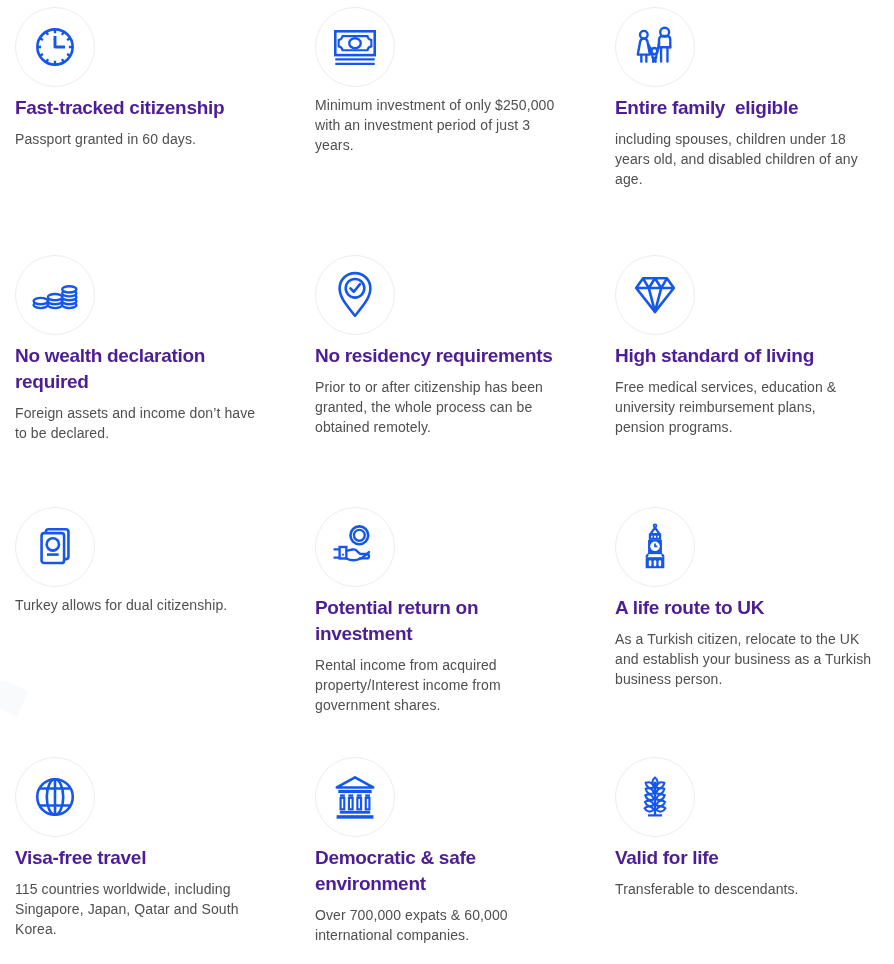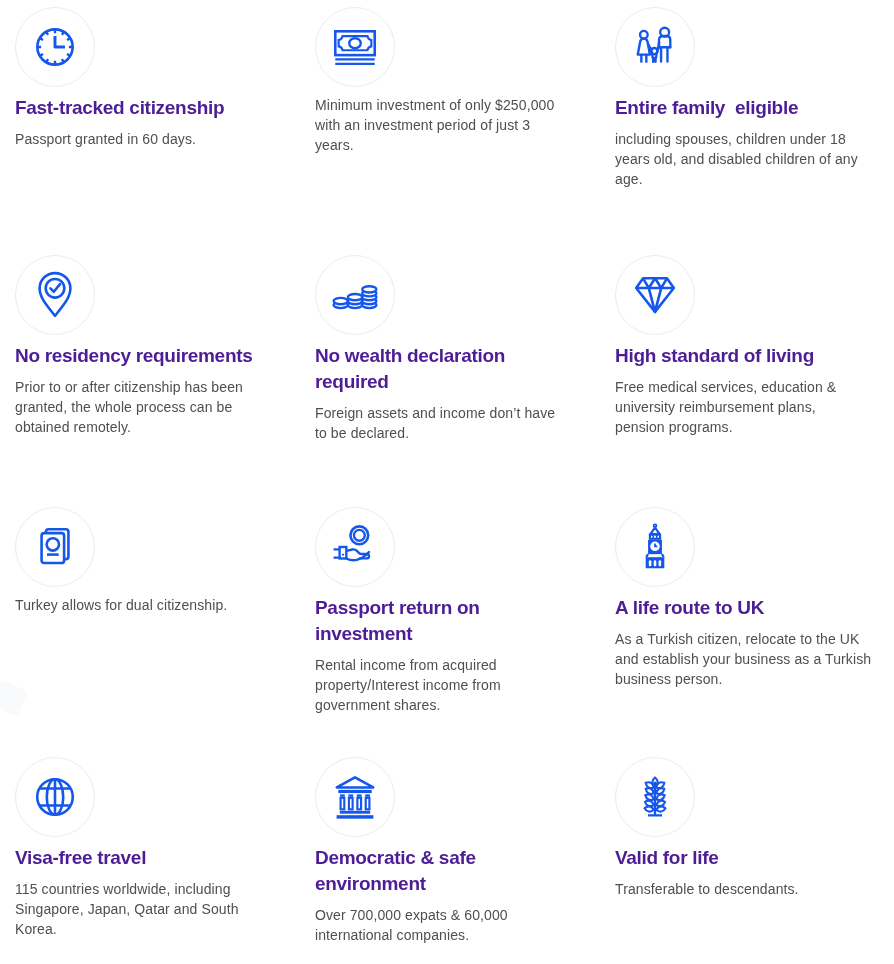--- a/index.html
+++ b/index.html
@@ -63,34 +63,20 @@
       </svg>
     </div>
     <h3 class="card-title">Entire family&nbsp; eligible</h3>
     <p class="card-desc">including spouses, children under 18
 years old, and disabled children of any
 age.</p>
   </div>
 
   <div class="card">
     <div class="icon-circle">
-      <svg class="icon" viewBox="0 0 48 48" fill="none" stroke="#1557EB" stroke-width="2.4">
-        <path stroke-linejoin="round" d="M24 43.2C15.8 32.8 9.8 26 9.8 18 9.8 9.9 16.1 3.8 24 3.8s14.2 6.1 14.2 14.2c0 8-6 14.8-14.2 25.2Z"></path>
-        <circle cx="24" cy="17.8" r="8.6"></circle>
-        <path stroke-linecap="round" stroke-linejoin="round" d="M19.8 17.9l3.1 3.1 5.7-7"></path>
-      </svg>
-    </div>
-    <h3 class="card-title">No residency requirements</h3>
-    <p class="card-desc">Prior to or after citizenship has been
-granted, the whole process can be
-obtained remotely.</p>
-  </div>
-
-  <div class="card">
-    <div class="icon-circle">
       <svg class="icon" viewBox="0 0 48 48" fill="#ffffff" stroke="#1557EB" stroke-width="2.2">
         <ellipse cx="10.8" cy="33.2" rx="6.6" ry="2.9"></ellipse>
           <ellipse cx="10.8" cy="29.6" rx="6.6" ry="2.9"></ellipse>
         <ellipse cx="24" cy="33.2" rx="6.6" ry="2.9"></ellipse>
           <ellipse cx="24" cy="29.6" rx="6.6" ry="2.9"></ellipse>
           <ellipse cx="24" cy="26" rx="6.6" ry="2.9"></ellipse>
         <ellipse cx="37.2" cy="33.2" rx="6.6" ry="2.9"></ellipse>
           <ellipse cx="37.2" cy="29.6" rx="6.6" ry="2.9"></ellipse>
           <ellipse cx="37.2" cy="26" rx="6.6" ry="2.9"></ellipse>
           <ellipse cx="37.2" cy="22.4" rx="6.6" ry="2.9"></ellipse>
@@ -98,20 +84,34 @@
       </svg>
     </div>
     <h3 class="card-title">No wealth declaration
 required</h3>
     <p class="card-desc">Foreign assets and income don’t have
 to be declared.</p>
   </div>
 
   <div class="card">
     <div class="icon-circle">
+      <svg class="icon" viewBox="0 0 48 48" fill="none" stroke="#1557EB" stroke-width="2.4">
+        <path stroke-linejoin="round" d="M24 43.2C15.8 32.8 9.8 26 9.8 18 9.8 9.9 16.1 3.8 24 3.8s14.2 6.1 14.2 14.2c0 8-6 14.8-14.2 25.2Z"></path>
+        <circle cx="24" cy="17.8" r="8.6"></circle>
+        <path stroke-linecap="round" stroke-linejoin="round" d="M19.8 17.9l3.1 3.1 5.7-7"></path>
+      </svg>
+    </div>
+    <h3 class="card-title">No residency requirements</h3>
+    <p class="card-desc">Prior to or after citizenship has been
+granted, the whole process can be
+obtained remotely.</p>
+  </div>
+
+  <div class="card">
+    <div class="icon-circle">
       <svg class="icon" viewBox="0 0 48 48" fill="none" stroke="#1557EB" stroke-width="2.4" stroke-linejoin="round">
         <path d="M13 8.6h22l6.4 9L24 39.6 6.6 17.6Z"></path>
         <path d="M6.6 17.6h34.8M13 8.6l5.3 9 5.7-9 5.7 9 5.3-9M18.3 17.6 24 39.6l5.7-22"></path>
       </svg>
     </div>
     <h3 class="card-title">High standard of living</h3>
     <p class="card-desc">Free medical services, education &amp;
 university reimbursement plans,
 pension programs.</p>
   </div>
@@ -133,21 +133,21 @@
       <svg class="icon" viewBox="0 0 48 48" fill="none" stroke="#1557EB" stroke-width="2.4">
         <circle cx="28" cy="13.2" r="8.2"></circle>
         <circle cx="28" cy="13.2" r="5" stroke-width="2.2"></circle>
         <path stroke-width="2.2" d="M4.2 26.2h5.6M4.2 33.8h5.6"></path>
         <rect x="9.8" y="24" width="6.2" height="10.6" stroke-width="2.2"></rect>
         <path stroke-width="1.8" d="M12.9 30.2v1.6"></path>
         <path stroke-width="2.2" stroke-linejoin="round" d="M16 27.6l5.6-1.3c1.5-.35 3 .1 4.1 1.2l1.9 1.9c.7.7 1.6 1.1 2.6 1.1h4.6c1.2 0 2.1.9 2.1 2s-.9 2-2.1 2h-7.2"></path>
         <path stroke-width="2.2" stroke-linecap="round" d="M16 34.6c3.2 1.6 6.9 2 10.4 1.1 2.8-.7 5.4-2.1 7.5-4.1l3-2.9"></path>
       </svg>
     </div>
-    <h3 class="card-title">Passport return on
+    <h3 class="card-title">Potential return on
 investment</h3>
     <p class="card-desc">Rental income from acquired
 property/Interest income from
 government shares.</p>
   </div>
 
   <div class="card">
     <div class="icon-circle">
       <svg class="icon" viewBox="0 0 48 48" fill="none" stroke="#1557EB" stroke-width="2">
         <circle cx="24" cy="4.4" r="1.3" stroke-width="1.6"></circle>

